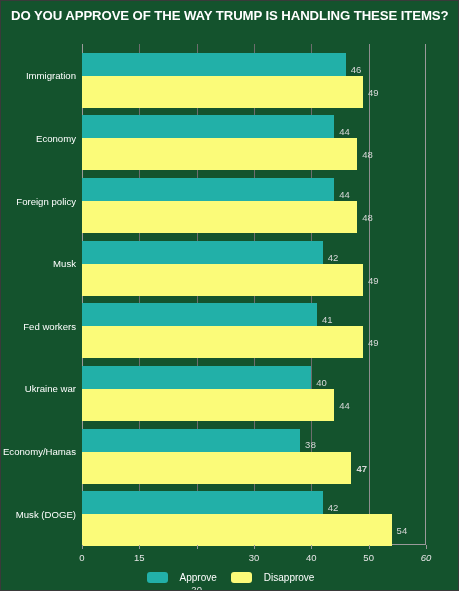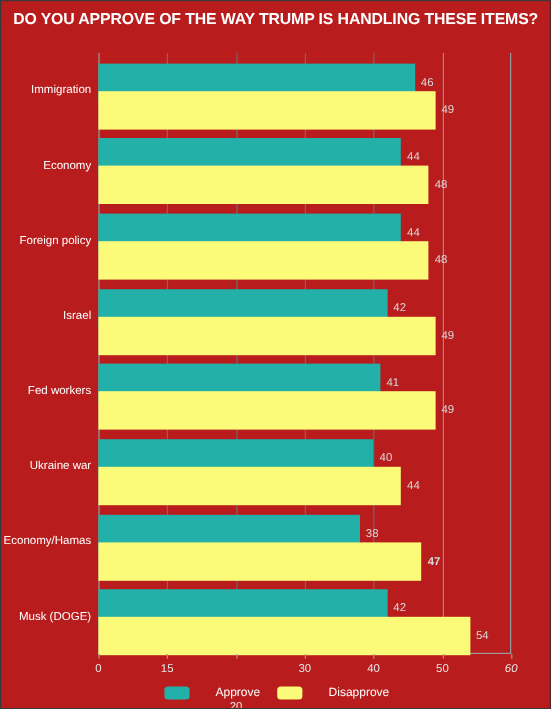--- a/index.html
+++ b/index.html
@@ -7,21 +7,21 @@
     padding: 0;
     background: #000000;
   }
   body {
     font-family: "Liberation Sans", sans-serif;
   }
   #chart-root {
     position: relative;
     width: 459px;
     height: 591px;
-    background: #b91c1c;
+    background: #14532d;
     box-sizing: border-box;
     border: 1px solid #3a3a3a;
     overflow: hidden;
   }
   #chart-title {
     position: absolute;
     left: 10px;
     top: 7px;
     font-size: 13.2px;
     font-weight: bold;
@@ -141,21 +141,21 @@
     width: 459px;
     height: 20px;
     display: flex;
     justify-content: center;
     align-items: center;
     gap: 14px;
   }
   .legend-item {
     display: flex;
     align-items: center;
-    gap: 22px;
+    gap: 12px;
   }
   .legend-swatch {
     width: 21px;
     height: 11px;
     border-radius: 3px;
     display: block;
   }
   .legend-text {
     font-size: 10px;
     color: #ffffff;
@@ -165,21 +165,21 @@
 <body>
 
 <div id="chart-root">
 
   <div id="chart-title">DO YOU APPROVE OF THE WAY TRUMP IS HANDLING THESE ITEMS?</div>
 
   <div id="cat-labels">
       <div class="cat-label" style="top: 31.3125px;">Immigration</div>
       <div class="cat-label" style="top: 93.9375px;">Economy</div>
       <div class="cat-label" style="top: 156.562px;">Foreign policy</div>
-      <div class="cat-label" style="top: 219.188px;">Israel</div>
+      <div class="cat-label" style="top: 219.188px;">Musk</div>
       <div class="cat-label" style="top: 281.812px;">Fed workers</div>
       <div class="cat-label" style="top: 344.438px;">Ukraine war</div>
       <div class="cat-label" style="top: 407.062px;">Economy/Hamas</div>
       <div class="cat-label" style="top: 469.688px;">Musk (DOGE)</div>
     </div>
 
   <div id="plot-area">
     <div class="axis-line-left"></div>
     <div class="axis-line-right"></div>
     <div class="axis-line-bottom"></div>
@@ -245,21 +245,21 @@
           <div class="bar-row" style="top: 321.938px; width: 344px;">
             <div class="bar approve" style="width: 229.333px; background: rgb(34, 176, 168);"></div>
             <div class="bar-value" style="left: 234.333px;">40</div>
           </div>
           <div class="bar-row" style="top: 344.938px; width: 344px;">
             <div class="bar disapprove" style="width: 252.267px; background: rgb(251, 251, 121);"></div>
             <div class="bar-value" style="left: 257.267px;">44</div>
           </div>
         </div>
         <div class="group" style="top: 0px;">
-          <div class="bar-row" style="top: 384.562px; width: 344px;">
+          <div class="bar-row" style="top: 384.562px; width: 344px; font-family: Liberation Mono, monospace;">
             <div class="bar approve" style="width: 217.867px; background: rgb(34, 176, 168);"></div>
             <div class="bar-value" style="left: 222.867px;">38</div>
           </div>
           <div class="bar-row" style="top: 407.562px; width: 344px;">
             <div class="bar disapprove" style="width: 269.467px; background: rgb(251, 251, 121);"></div>
             <div class="bar-value" style="left: 274.467px; font-weight: bold;">47</div>
           </div>
         </div>
         <div class="group" style="top: 0px;">
           <div class="bar-row" style="top: 447.188px; width: 344px;">

